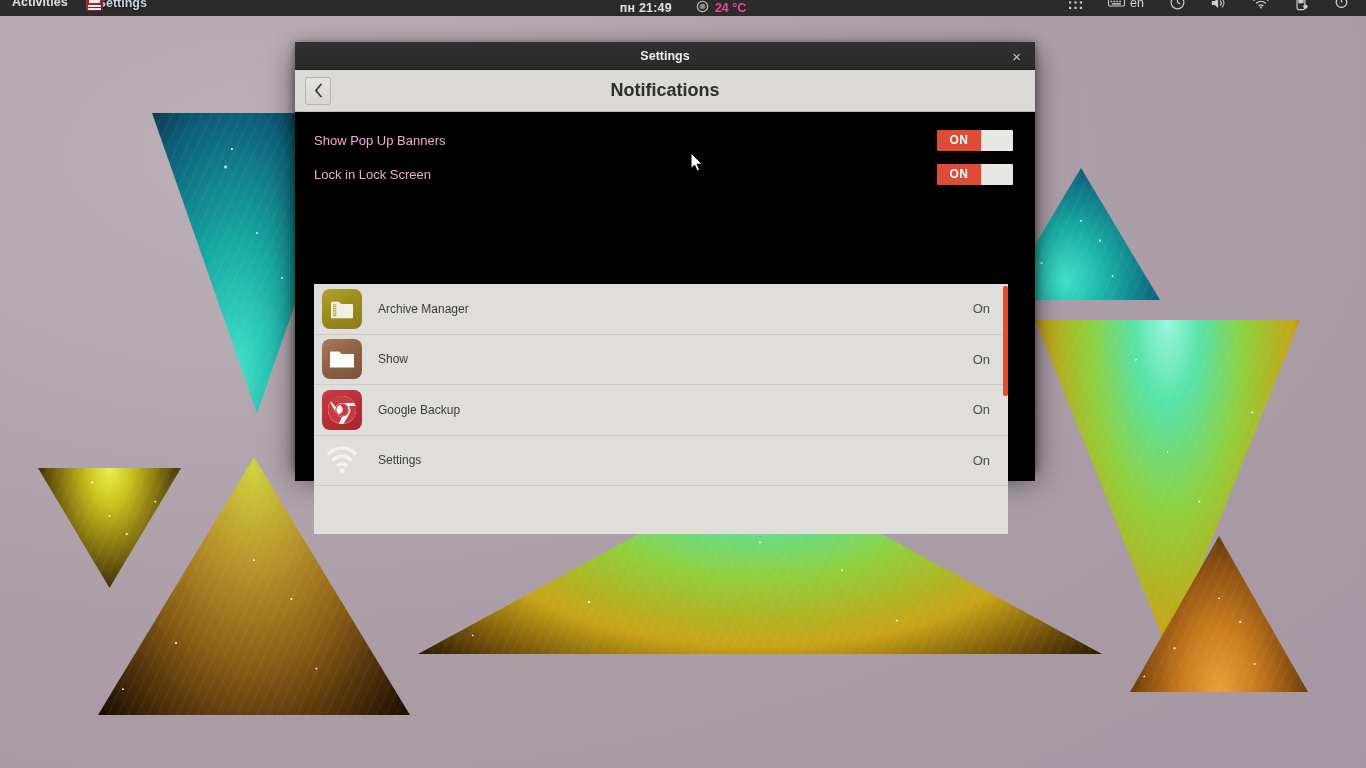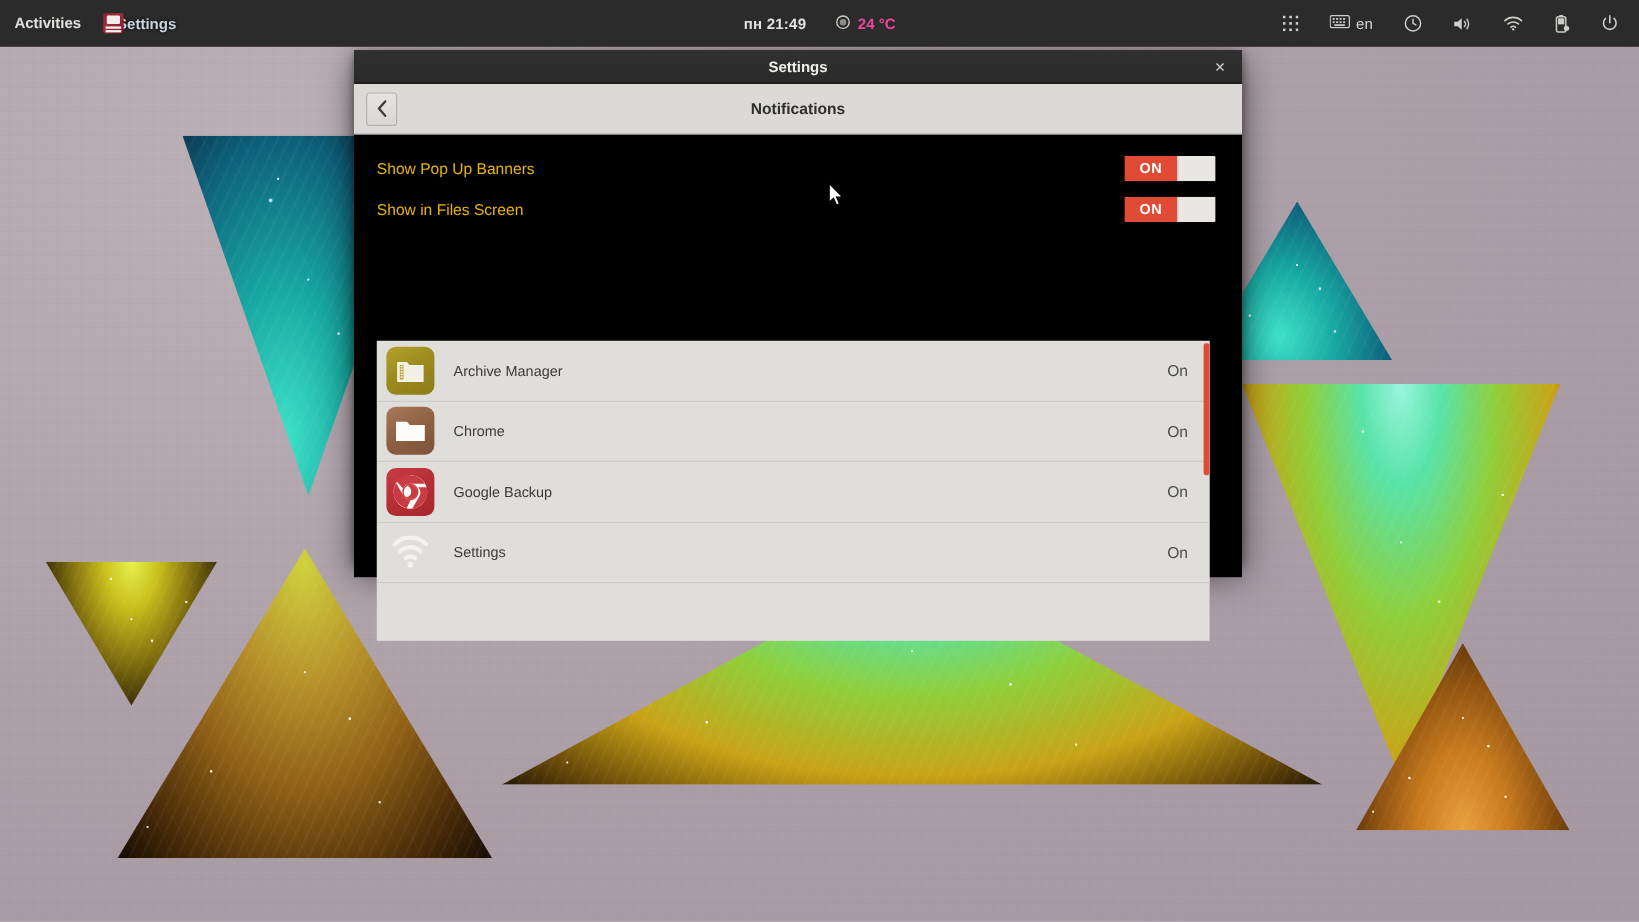--- a/index.html
+++ b/index.html
@@ -74,23 +74,23 @@
     position:absolute; inset:0;
     opacity:.35;
     background-image:
       repeating-linear-gradient(115deg, rgba(255,255,255,.10) 0 2px, transparent 2px 9px),
       repeating-linear-gradient(62deg, rgba(255,255,255,.07) 0 1px, transparent 1px 14px);
   }
 
   
   #topbar {
     position: absolute; left:0; top:0;
-    width: 1366px; height: 39px;
+    width: 1366px; height: 16px;
     background: #2b2b2b;
-    display: flex; align-items: center;
+    display: flex; align-items: flex-end;
     color: #d9d7d4;
     font-size: 12.5px;
     z-index: 50;
   }
   #activities {
     font-weight: bold;
     color: #e3e1de;
     padding: 0 10px 0 12px;
     height: 27px; line-height: 27px;
     font-size: 12.5px;
@@ -169,37 +169,37 @@
     width: 26px; height: 28px;
     margin-left: 10px;
     background: linear-gradient(#e6e4e1,#d9d7d4);
     border:1px solid #b5b3b0;
     border-radius:3px;
     display:flex; align-items:center; justify-content:center;
     color:#3b3b3b; font-size:15px; font-weight:bold;
   }
   #header-title {
     position:absolute; left:0; right:0; text-align:center;
-    color:#2e2e2e; font-size:13px; font-weight:bold;
+    color:#2e2e2e; font-size:18px; font-weight:bold;
     pointer-events:none;
   }
   #content {
     background:#000;
     height: 358px;
     position:relative;
     padding: 0;
   }
   .switch-row {
     display:flex; align-items:center;
     height: 34px;
     padding: 0 21px 0 19px;
     position:relative;
   }
   .switch-row:first-child { margin-top: 11px; }
-  .switch-label { color:#eab308; font-size:13px; }
+  .switch-label { color:#f9a8d4; font-size:13px; }
   .switch {
     margin-left:auto;
     width: 78px; height: 23px;
     display:flex; border:1px solid #000;
     border-radius:2px; overflow:hidden;
   }
   .switch .on {
     flex: 0 0 44px;
     background:#e04b35;
     color:#fff; font-size:12px; font-weight:bold;
@@ -447,21 +447,21 @@
 
     <div class="switch-row">
       <span class="switch-label">Show Pop Up Banners</span>
       <span class="switch">
         <span class="on">ON</span>
         <span class="knob"></span>
       </span>
     </div>
 
     <div class="switch-row">
-      <span class="switch-label">Show in Files Screen</span>
+      <span class="switch-label">Lock in Lock Screen</span>
       <span class="switch">
         <span class="on">ON</span>
         <span class="knob"></span>
       </span>
     </div>
 
     <div id="applist-wrap">
 
       <div class="app-row">
         <span class="icon-box">
@@ -485,21 +485,21 @@
 
 
       <div class="app-row">
         <span class="icon-box">
           <span class="ico-files">
             <svg width="26" height="22" viewBox="0 0 26 22">
               <path d="M1 3.5h9.2l2.2 2.6H25v13.4H1z" fill="#fdfcfa"></path>
             </svg>
           </span>
         </span>
-        <span class="name">Chrome</span>
+        <span class="name">Show</span>
         <span class="state">On</span>
       </div>
 
       <div class="app-row">
         <span class="icon-box">
           <span class="ico-chrome">
             <svg width="32" height="32" viewBox="0 0 32 32">
               <circle cx="16" cy="16" r="14" fill="#fdfbf9"></circle>
               <path d="M16 2a14 14 0 0 1 12.2 7.1H16a6.9 6.9 0 0 0-6.2 3.9L4.1 6.6A14 14 0 0 1 16 2z" fill="#c93b42"></path>
               <path d="M2 16a14 14 0 0 1 2.1-7.4l6 10.4A6.9 6.9 0 0 0 16 22.9l-3.1 6.6A14 14 0 0 1 2 16z" fill="#c93b42"></path>

